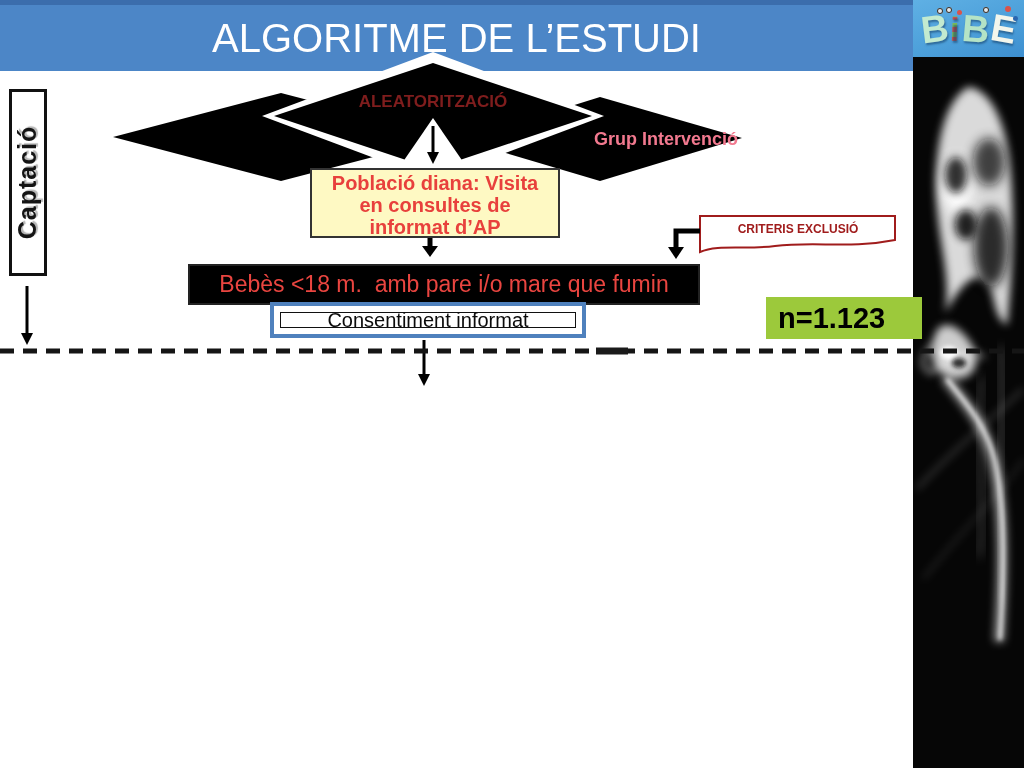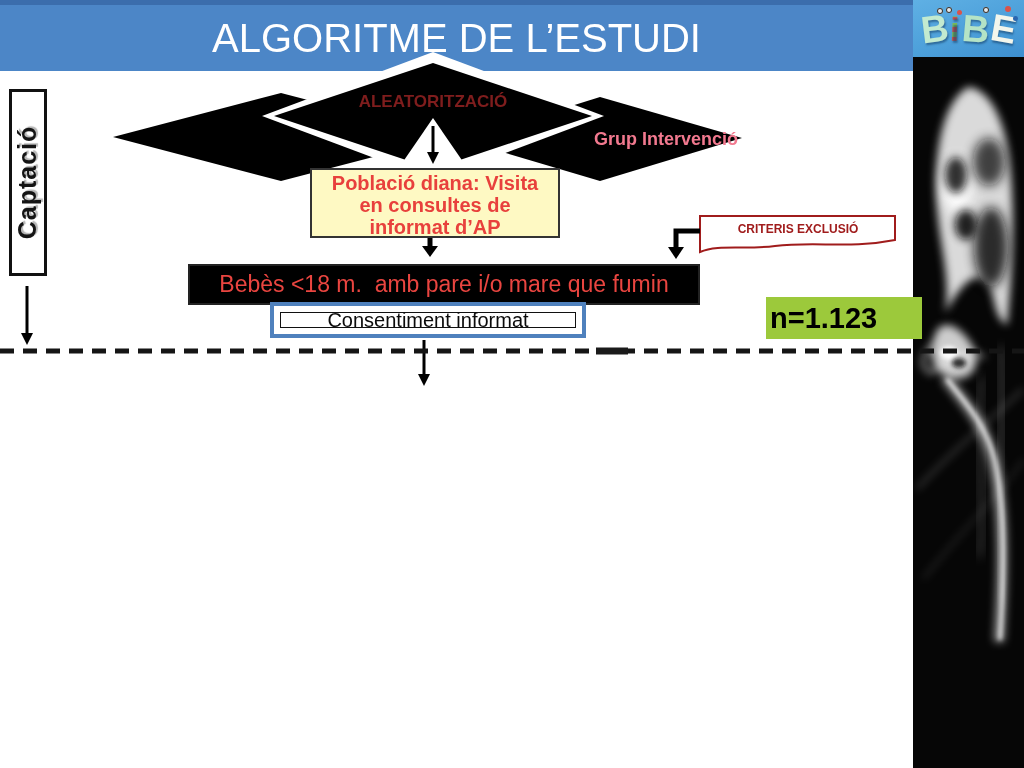--- a/index.html
+++ b/index.html
@@ -73,21 +73,21 @@
     border:4px solid #4f81bd;background:#ffffff;padding:6px;
   }
   .box-consent .inner{
     width:100%;height:100%;border:1.5px solid #111111;
     display:flex;align-items:center;justify-content:center;
     font-size:20px;color:#0b0b0b;
   }
   .box-n{
     left:766px;top:297px;width:156px;height:42px;background:#9cc93b;
     color:#000000;font-weight:bold;font-size:29px;line-height:42px;
-    padding-left:4px;
+    padding-left:12px;
   }
   .box-captacio{
     left:9px;top:89px;width:38px;height:187px;border:3px solid #111111;
     background:#ffffff;display:flex;align-items:center;justify-content:center;
   }
   .box-captacio span{
     transform:rotate(-90deg);white-space:nowrap;
     font-weight:bold;font-size:25px;color:#141414;letter-spacing:1px;
     text-shadow:1.5px 1.5px 1px #b5b5b5;
   }

